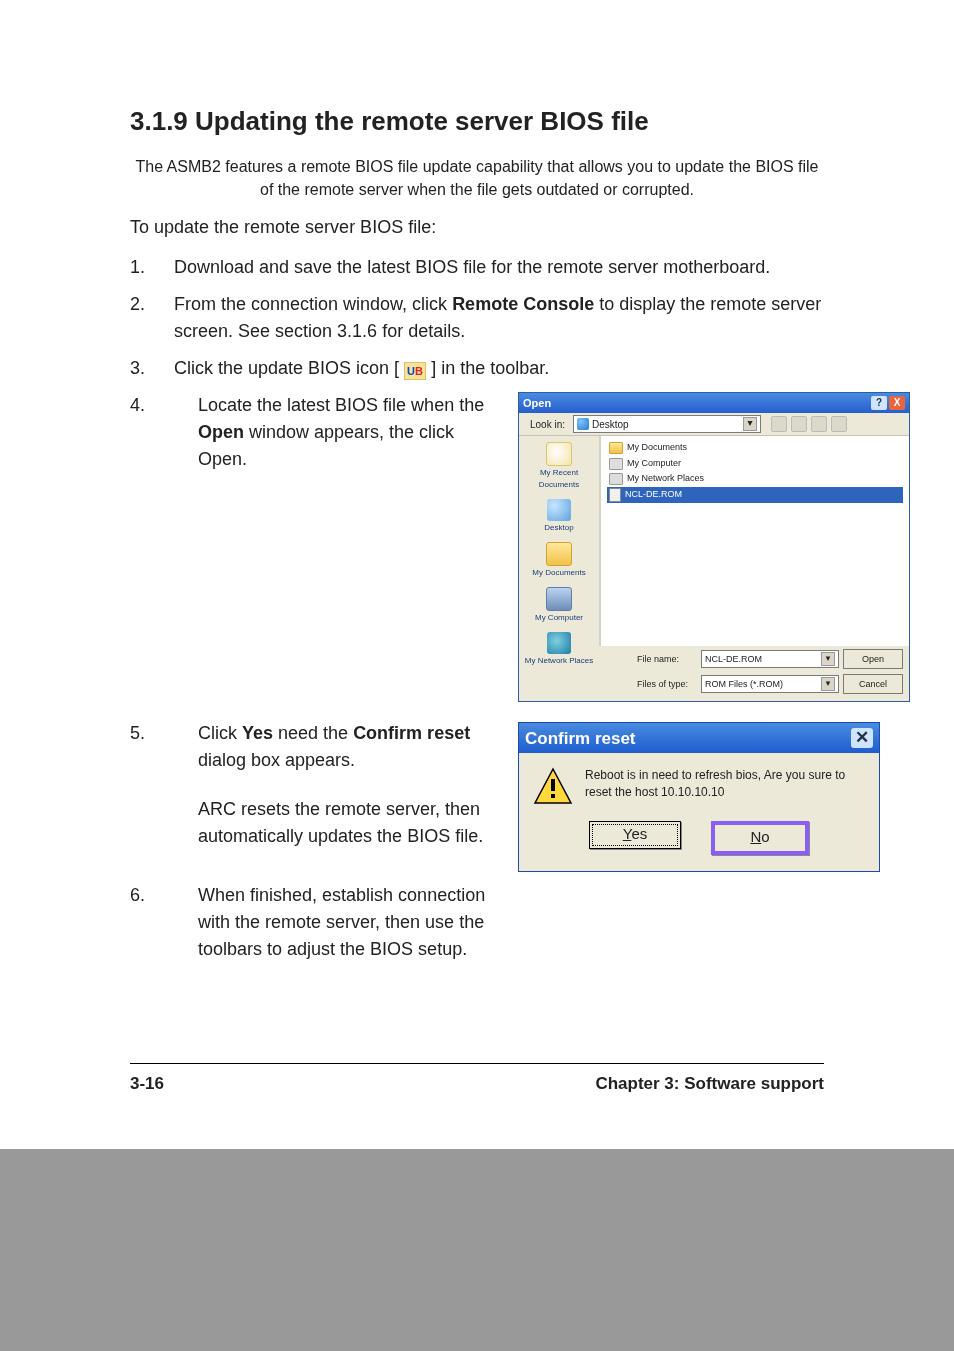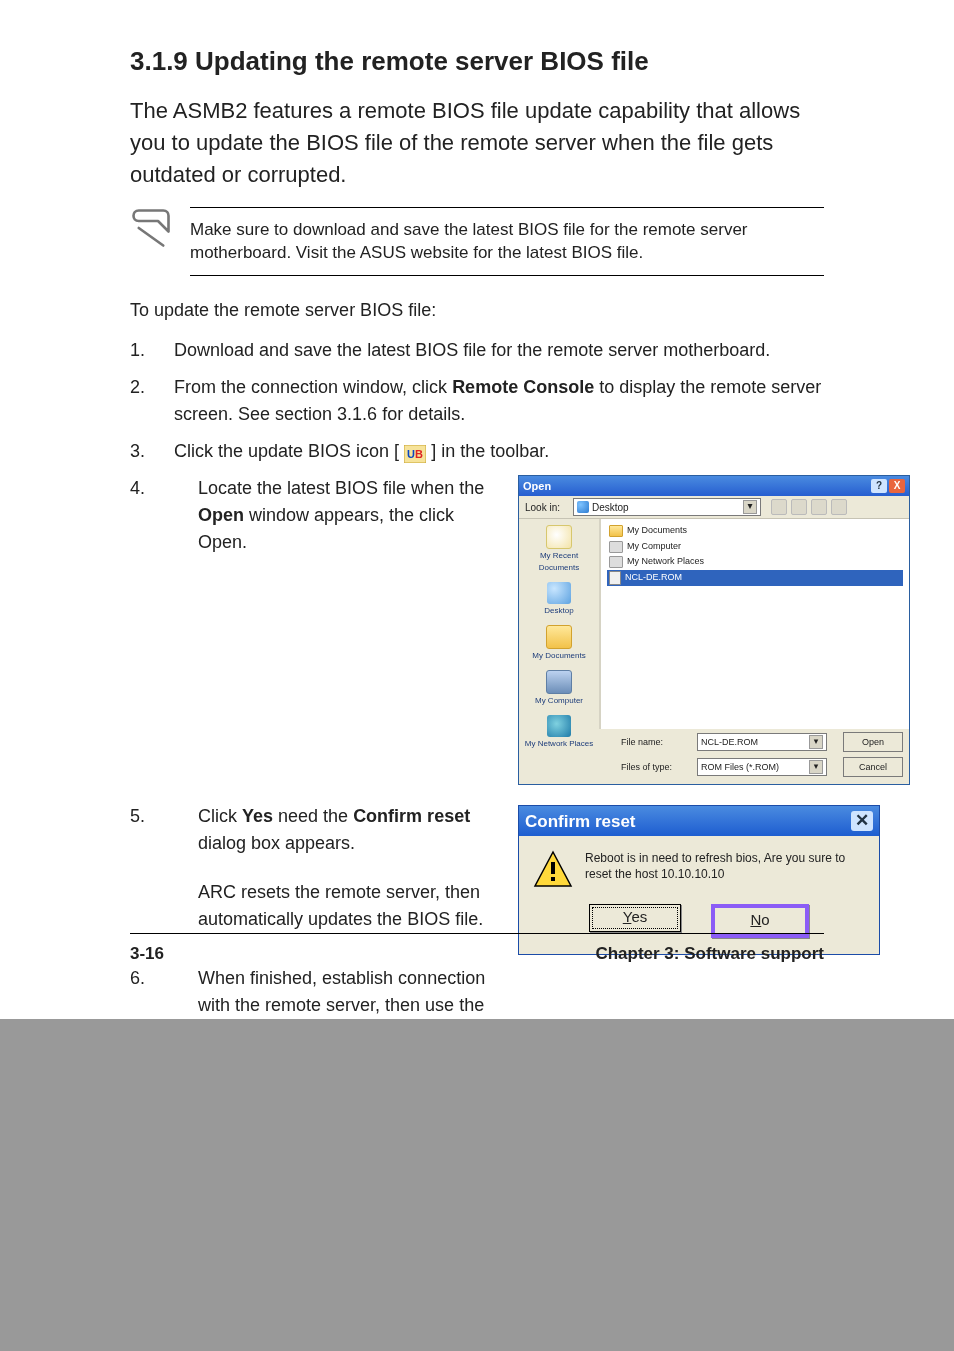--- a/index.html
+++ b/index.html
@@ -3,36 +3,37 @@
 <meta charset="utf-8">
 <style>
   html, body {
     margin: 0;
     padding: 0;
     background: #999;
     font-family: Verdana, Arial, sans-serif;
   }
   .page {
     width: 954px;
-    height: 1019px;
+    height: 1149px;
     background: #fff;
     position: relative;
     box-sizing: border-box;
-    padding: 46px 130px 0 130px;
+    padding: 106px 130px 0 130px;
     color: #222;
   }
   .section-heading {
     font-size: 26px;
     font-weight: bold;
     margin-bottom: 18px;
   }
   .body-text {
-    font-size: 22px;
+    font-size: 16px;
     line-height: 1.45;
     margin-bottom: 16px;
+    text-align: center;
   }
   .note-block {
     display: flex;
     align-items: flex-start;
     margin-bottom: 24px;
   }
   .note-icon {
     width: 42px;
     height: 42px;
     flex: 0 0 auto;
@@ -138,21 +139,21 @@
   .open-dialog .toolbar {
     height: 22px;
     display: flex;
     align-items: center;
     padding: 0 6px;
     border-bottom: 1px solid #c6c3b4;
     gap: 4px;
   }
   .open-dialog .toolbar .lbl {
     width: 40px;
-    text-align: left;
+    text-align: right;
     padding-right: 4px;
   }
   .open-dialog .toolbar .lookin-select {
     flex: 0 0 180px;
     height: 16px;
     border: 1px solid #7a7a7a;
     background: #fff;
     display: flex;
     align-items: center;
     padding: 0 3px;
@@ -247,21 +248,22 @@
   .open-dialog .filelist .fic.file {
     width: 10px; height: 12px;
     background: #f0f0f0; border: 1px solid #888;
   }
   .open-dialog .bottom {
     display: grid;
     grid-template-columns: 80px 60px 1fr 60px;
     grid-template-rows: 22px 22px;
     align-items: center;
     padding: 2px 6px 6px 6px;
-    gap: 3px 16px;
+    gap: 3px 4px;
+    margin-left: 28px;
   }
   .open-dialog .bottom .pl-spacer {
     grid-row: 1 / span 2;
   }
   .open-dialog .bottom .lbl2 {
     font-size: 9px;
   }
   .open-dialog .bottom .field-wrap {
     display: flex;
     align-items: center;
@@ -380,29 +382,20 @@
 </style>
 </head>
 <body>
 
 <div class="page">
 
   <div class="section-heading">3.1.9   Updating the remote server BIOS file</div>
 
   <div class="body-text">The ASMB2 features a remote BIOS file update capability that allows you to update the BIOS file of the remote server when the file gets outdated or corrupted.</div>
 
-  <div class="note-block">
-    <div class="note-icon">
-      <svg viewBox="0 0 48 48">
-        <path d="M10 4 C6 4 4 7 4 10 C4 13 6 16 10 16 L32 16 L44 28 L44 10 C44 7 42 4 38 4 Z" fill="none" stroke="#777" stroke-width="3" stroke-linejoin="round" stroke-linecap="round"></path>
-        <path d="M10 24 L38 44" stroke="#777" stroke-width="3" stroke-linecap="round"></path>
-      </svg>
-    </div>
-    <div class="note-text-wrap">Make sure to download and save the latest BIOS file for the remote server motherboard. Visit the ASUS website for the latest BIOS file.</div>
-  </div>
 
   <div class="lead-in">To update the remote server BIOS file:</div>
 
   <ol class="steps">
 
     <li>
       <div class="num">1.</div>
       <div class="content">Download and save the latest BIOS file for the remote server motherboard.</div>
     </li>
 

